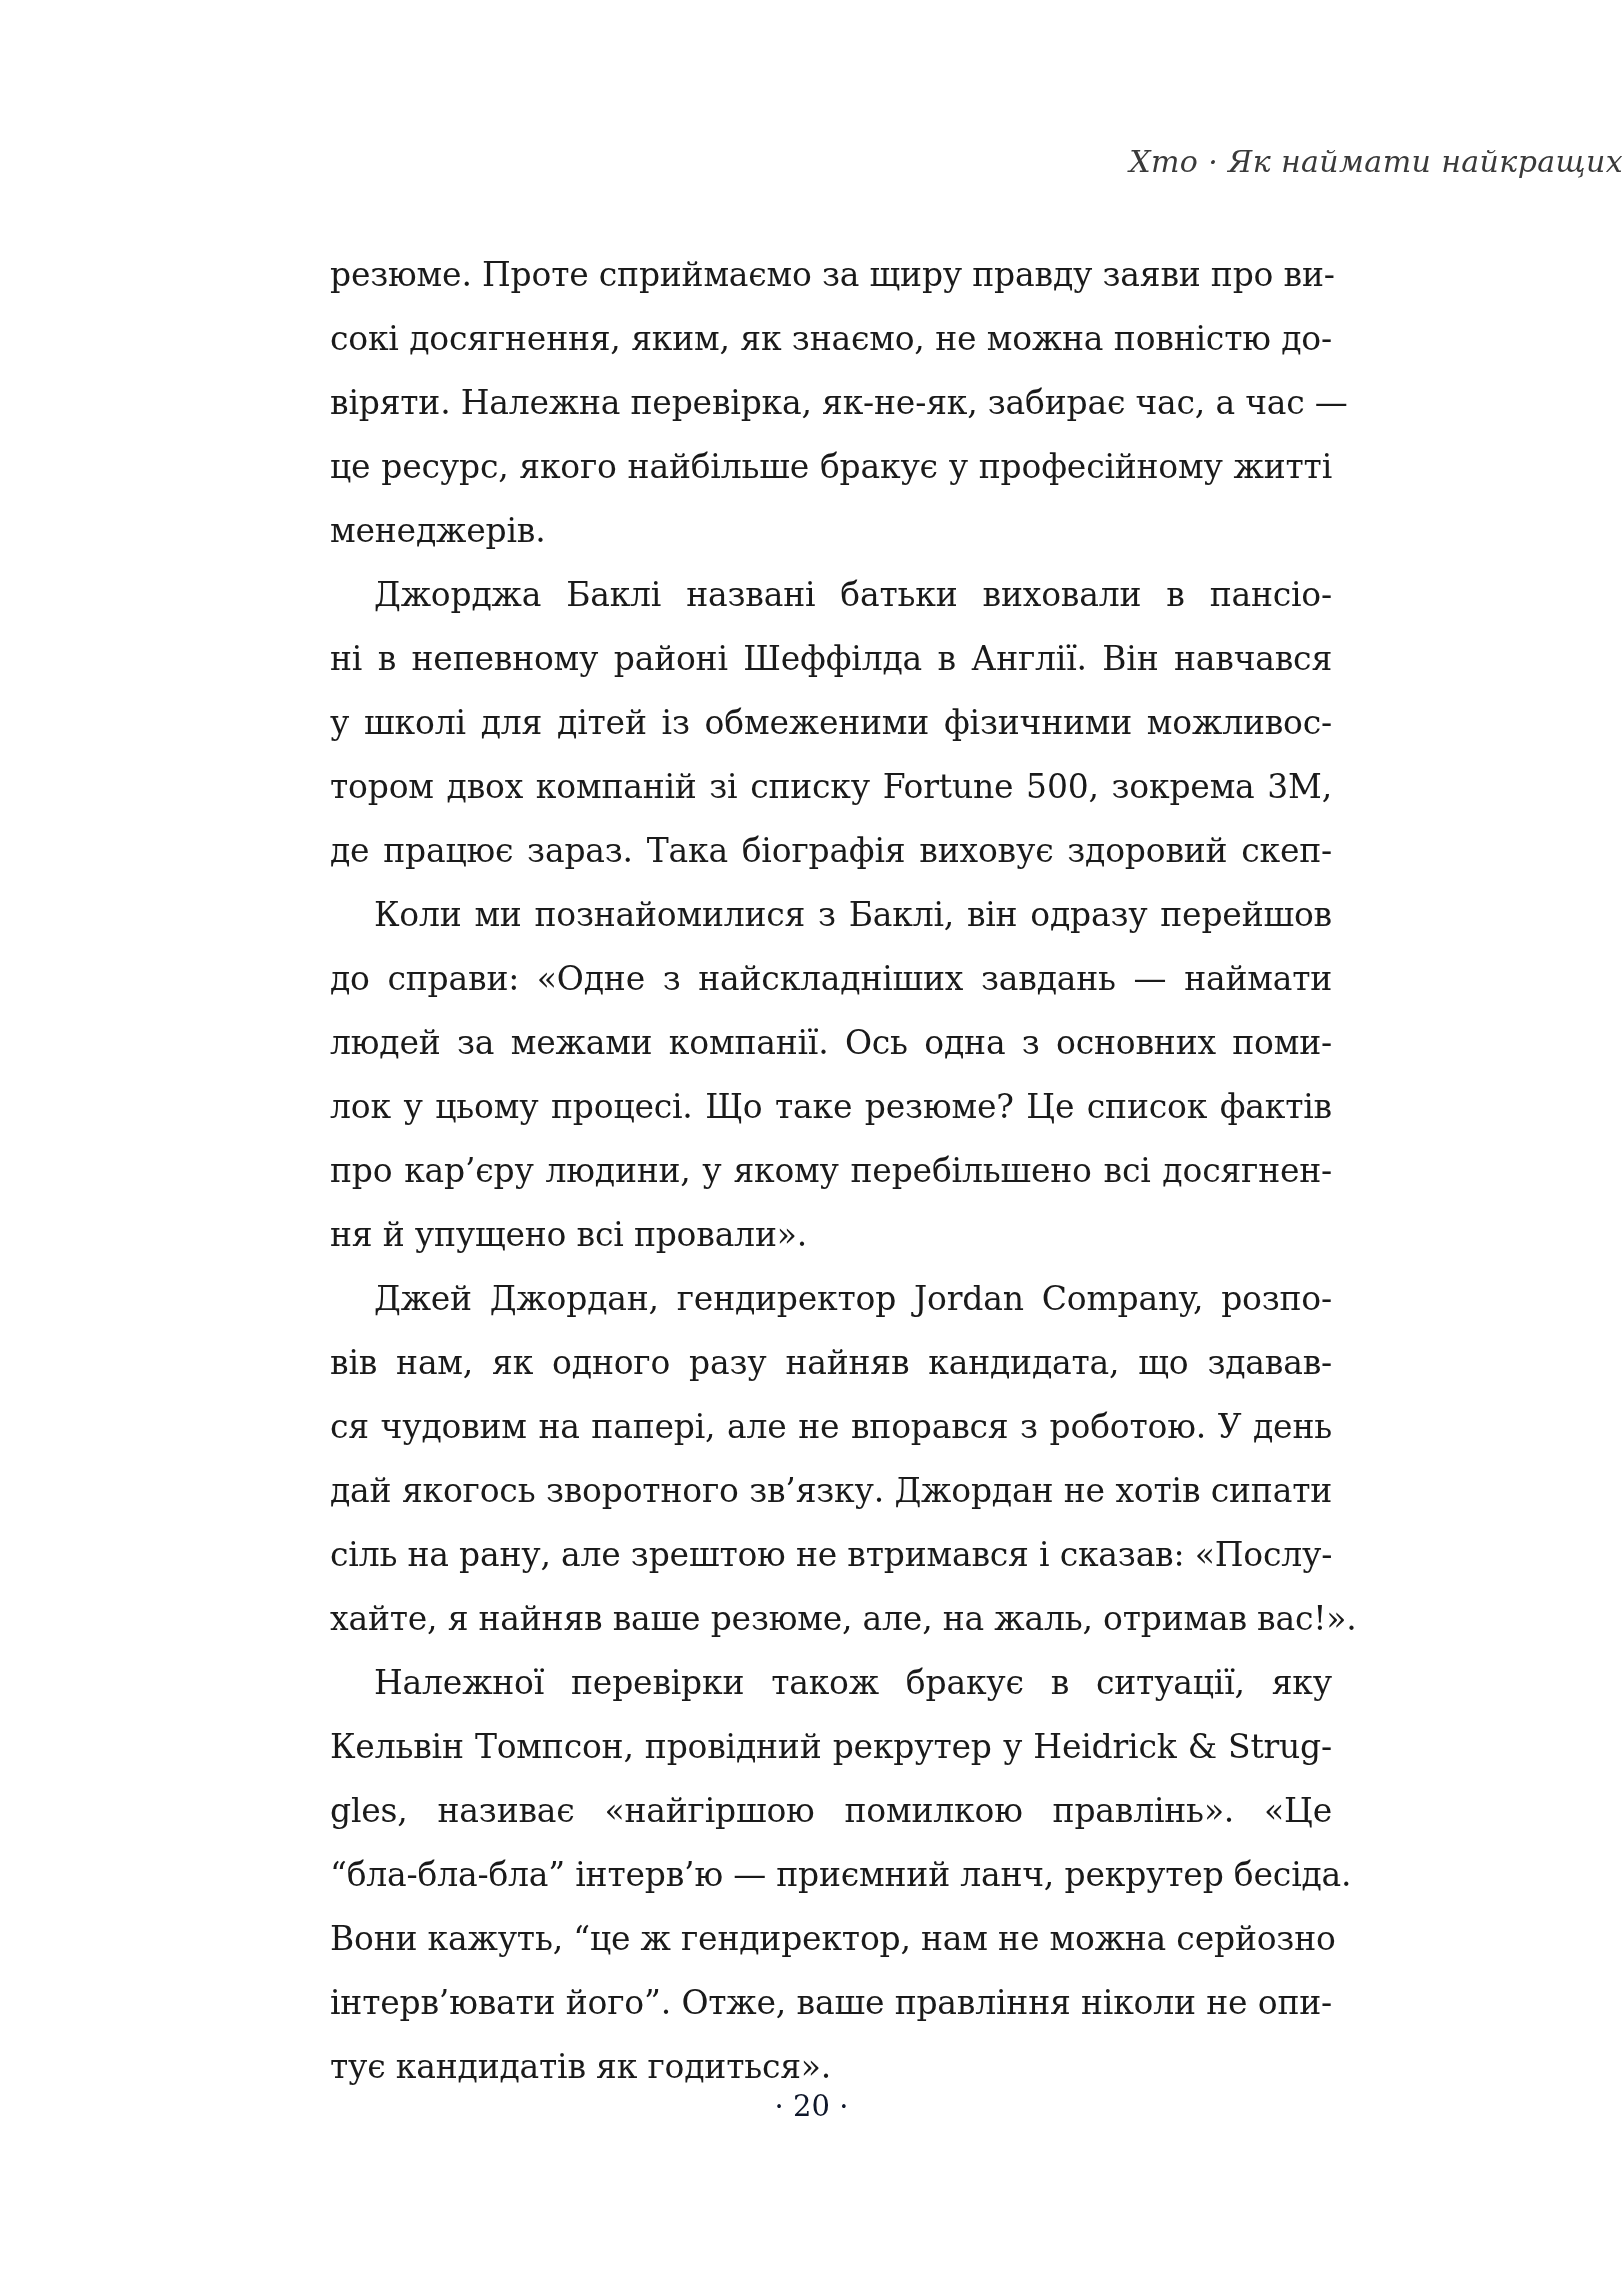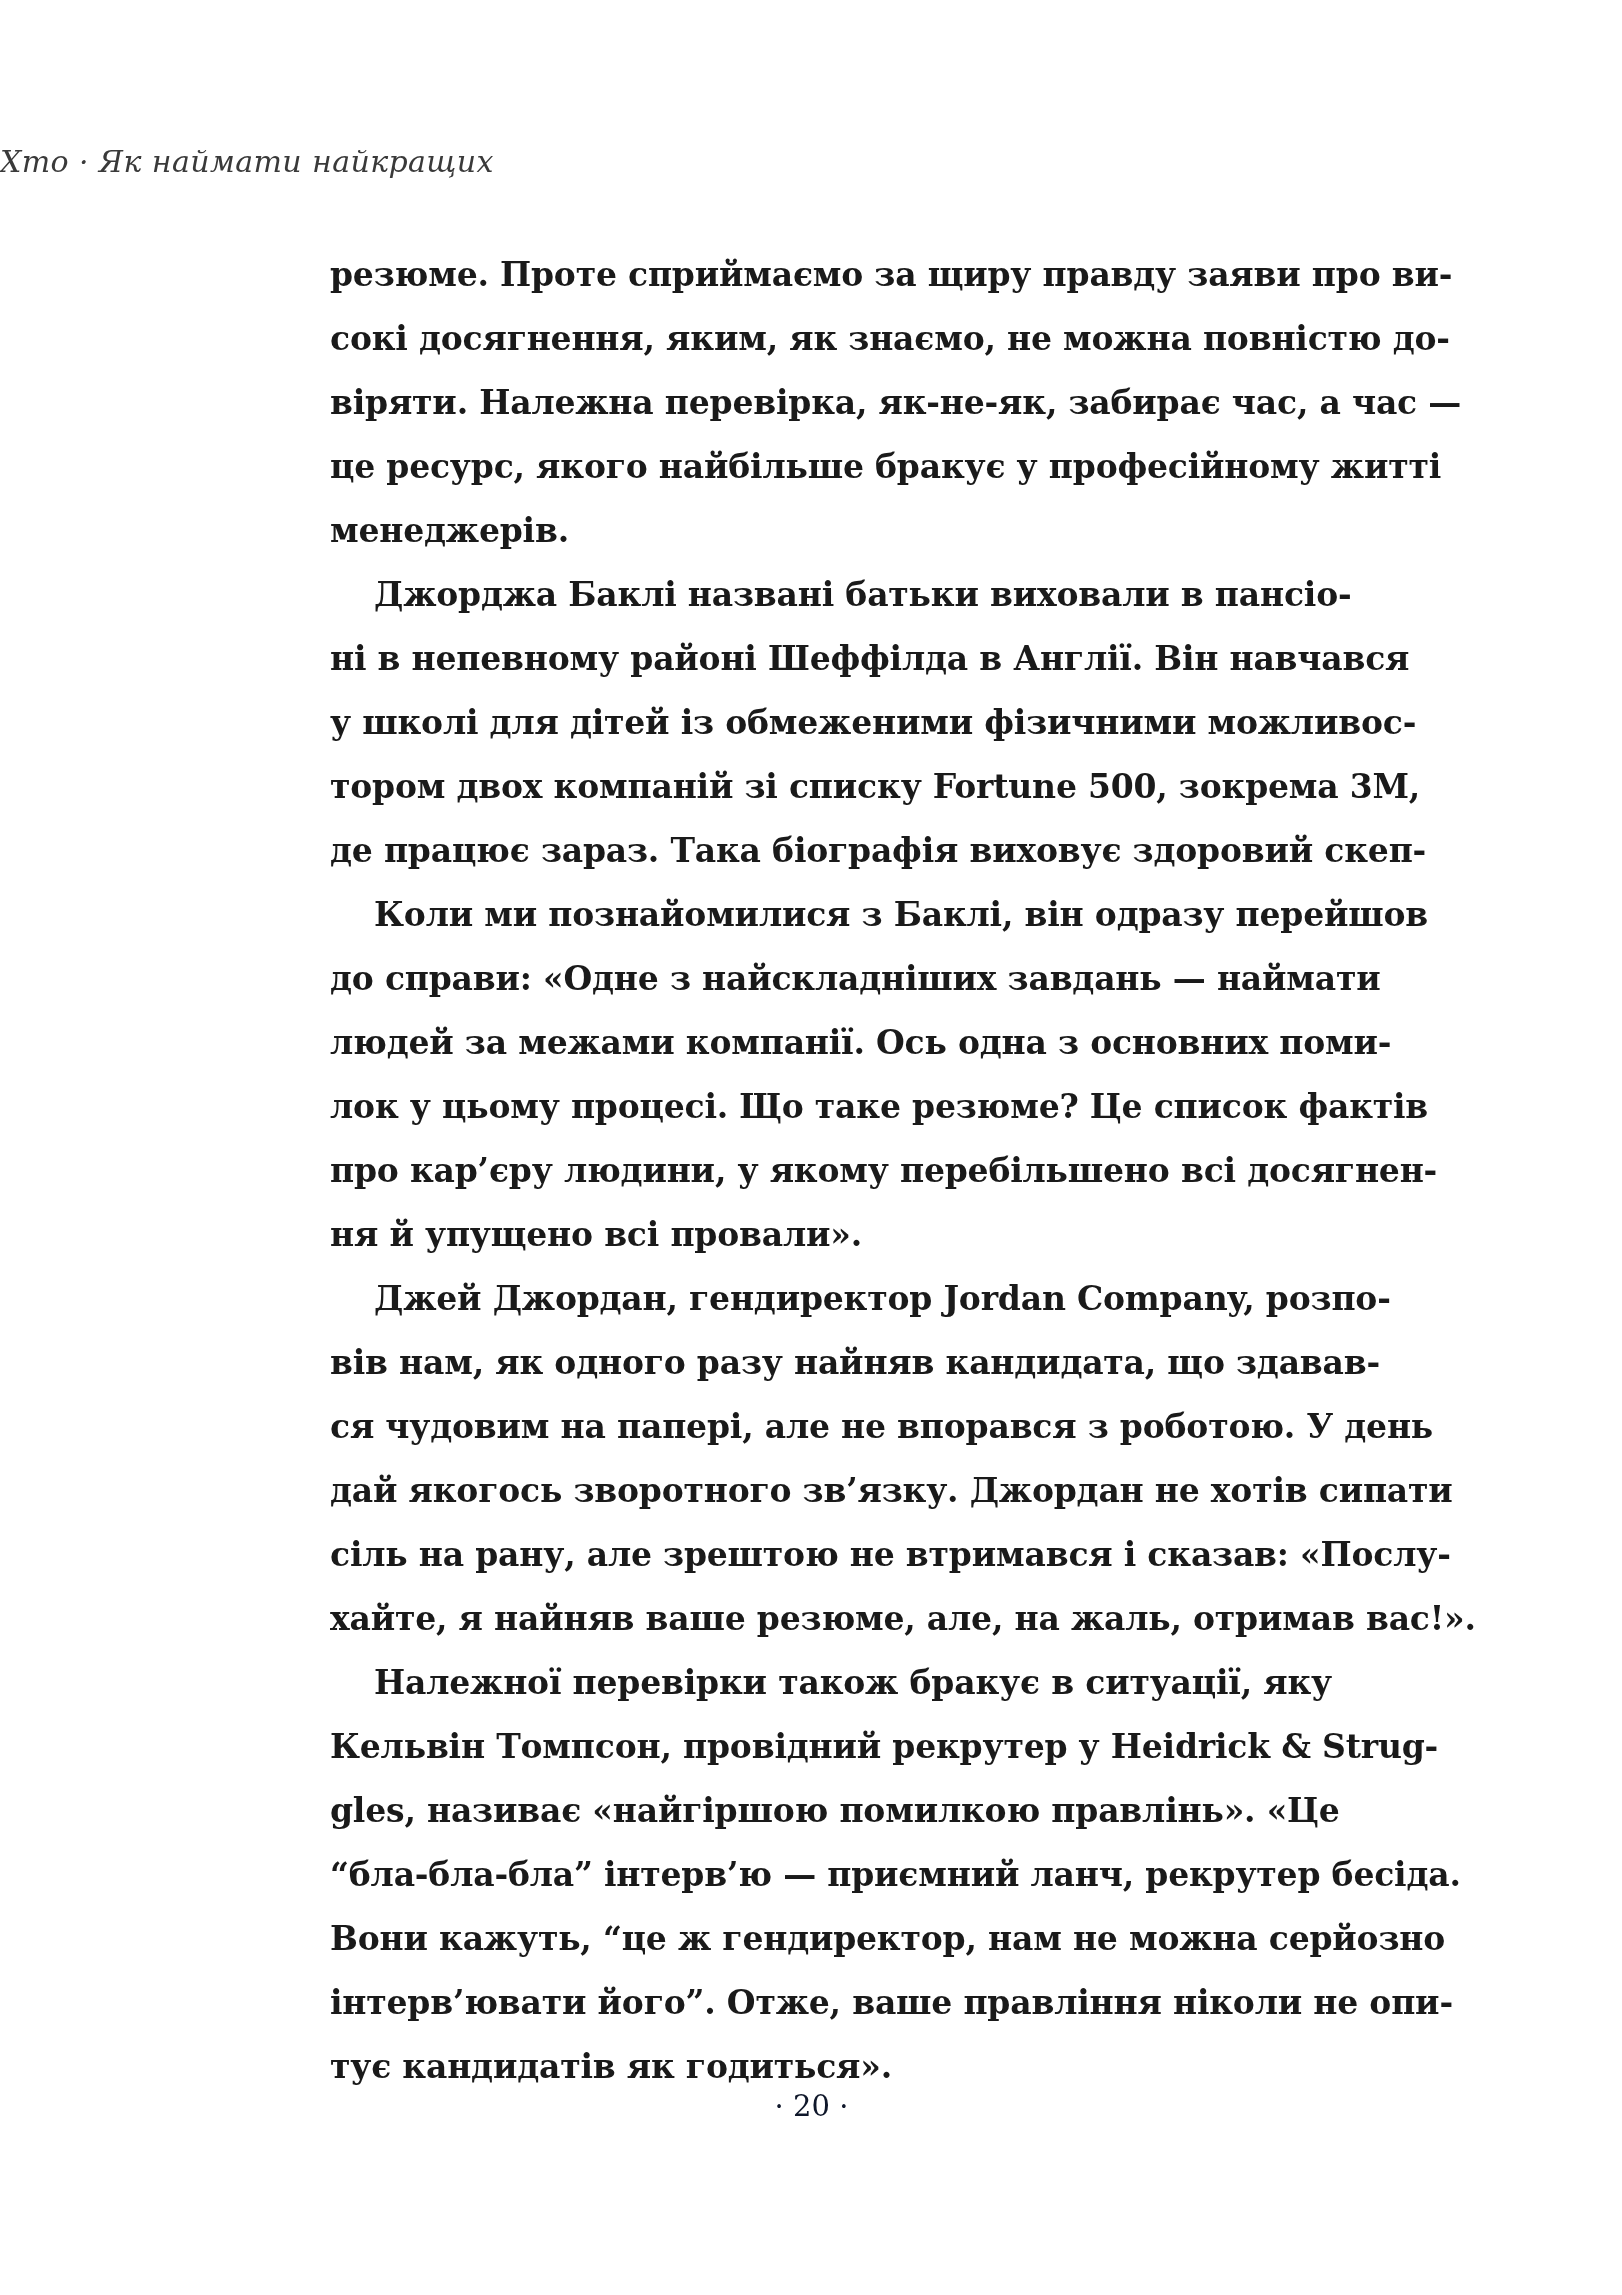--- a/index.html
+++ b/index.html
@@ -7,40 +7,39 @@
     width: 1623px; height: 2295px;
     background: #ffffff;
     position: relative;
     overflow: hidden;
     color: #1a1a1a;
     font-family: "DejaVu Serif", "Liberation Serif", serif;
   }
   .running-head {
     position: absolute;
     top: 144px; left: 0; width: 1623px;
-    text-align: left;
+    text-align: right;
     font-style: italic;
     font-size: 30px;
     color: #3a3a3a;
     letter-spacing: 0.4px;
   }
   .text-block {
     position: absolute;
     top: 243px; left: 330px;
     width: 1002px;
   }
   .line {
     height: 64px;
     line-height: 64px;
     font-size: 33px;
     white-space: nowrap;
     text-align: justify;
     text-align-last: justify;
     letter-spacing: -0.2px;
-    font-weight: bold;
   }
   .line.last { text-align-last: left; }
   .line.indent { padding-left: 44px; }
   .folio {
     position: absolute;
     top: 2089px; left: 0; width: 1623px;
     text-align: center;
     font-size: 29px;
     color: #0f172a;
   }

